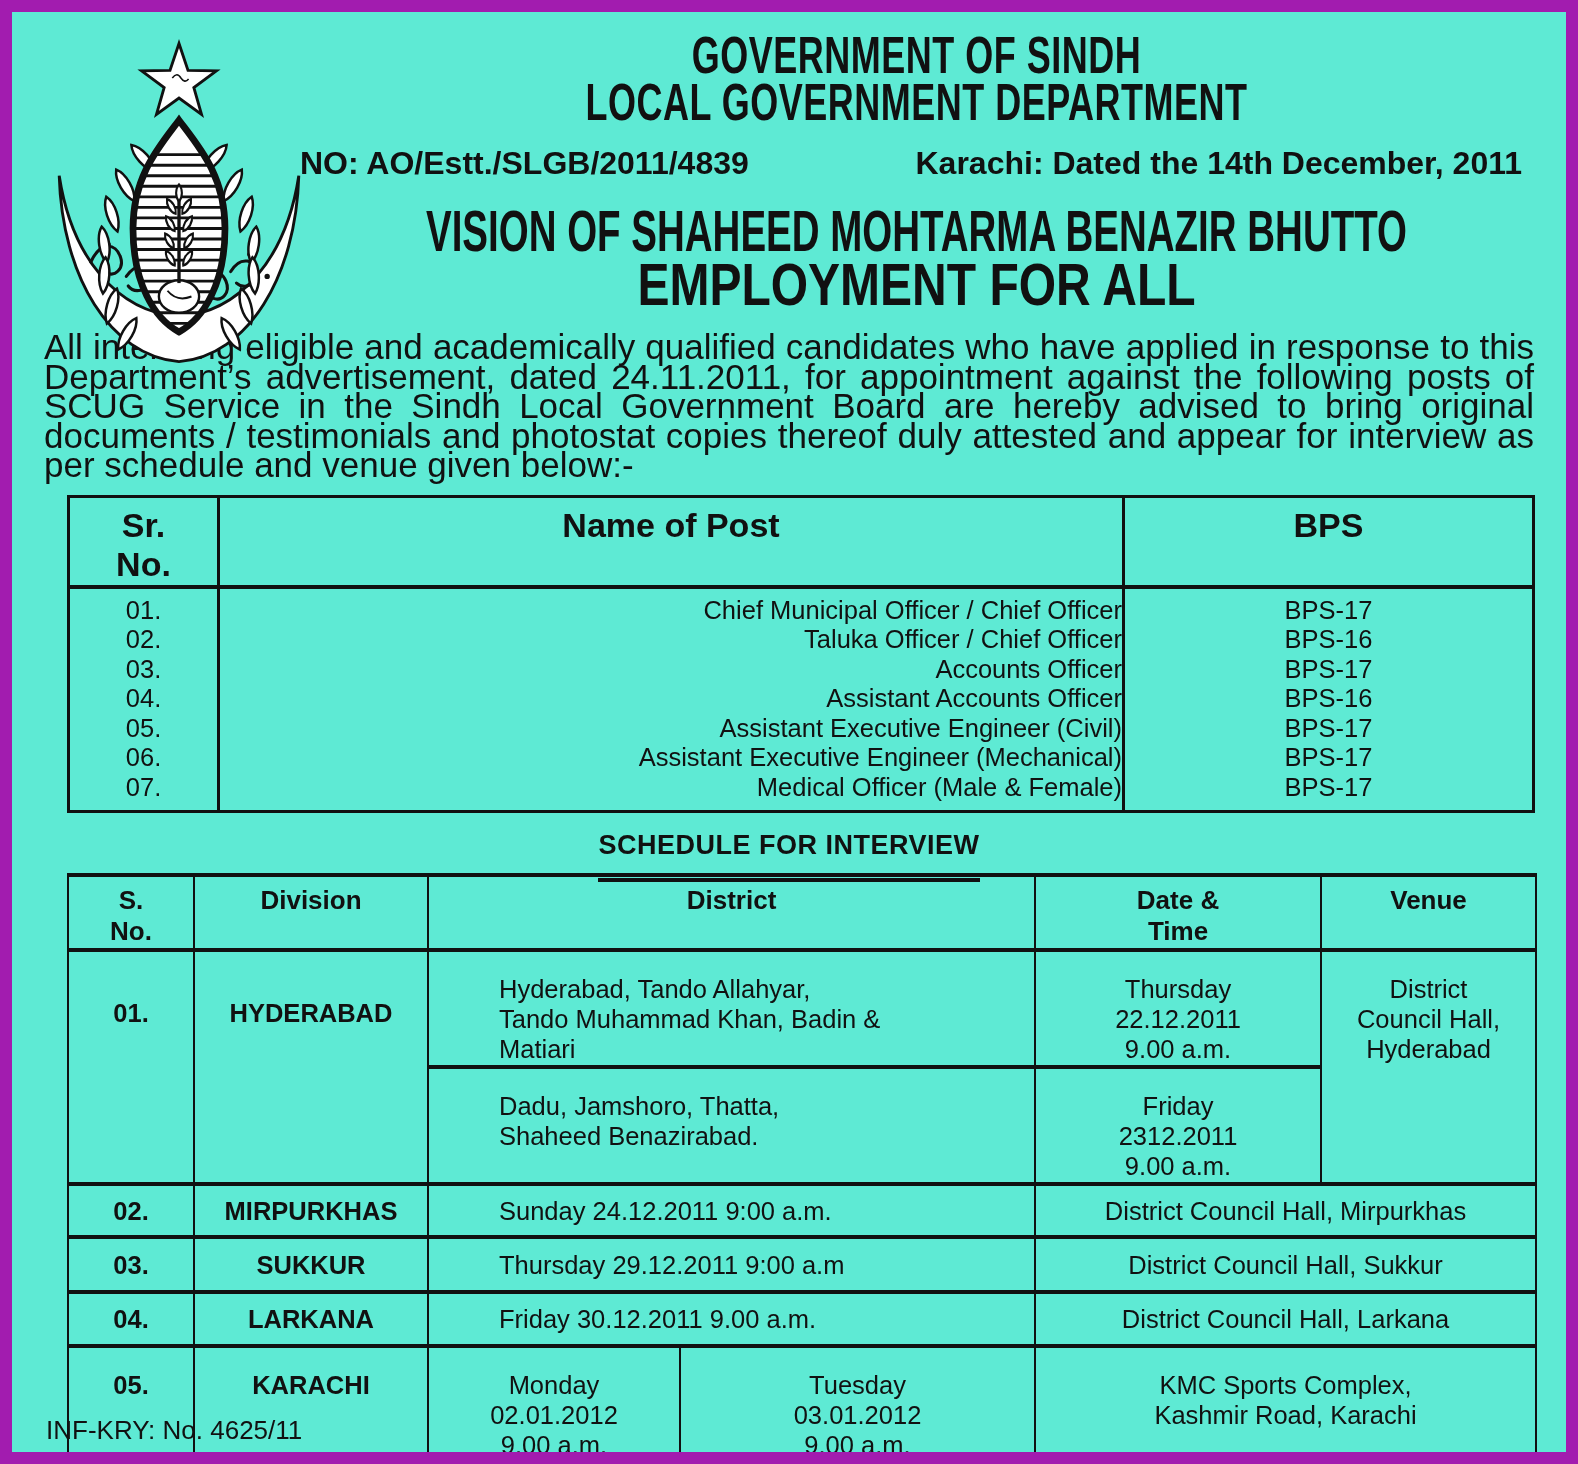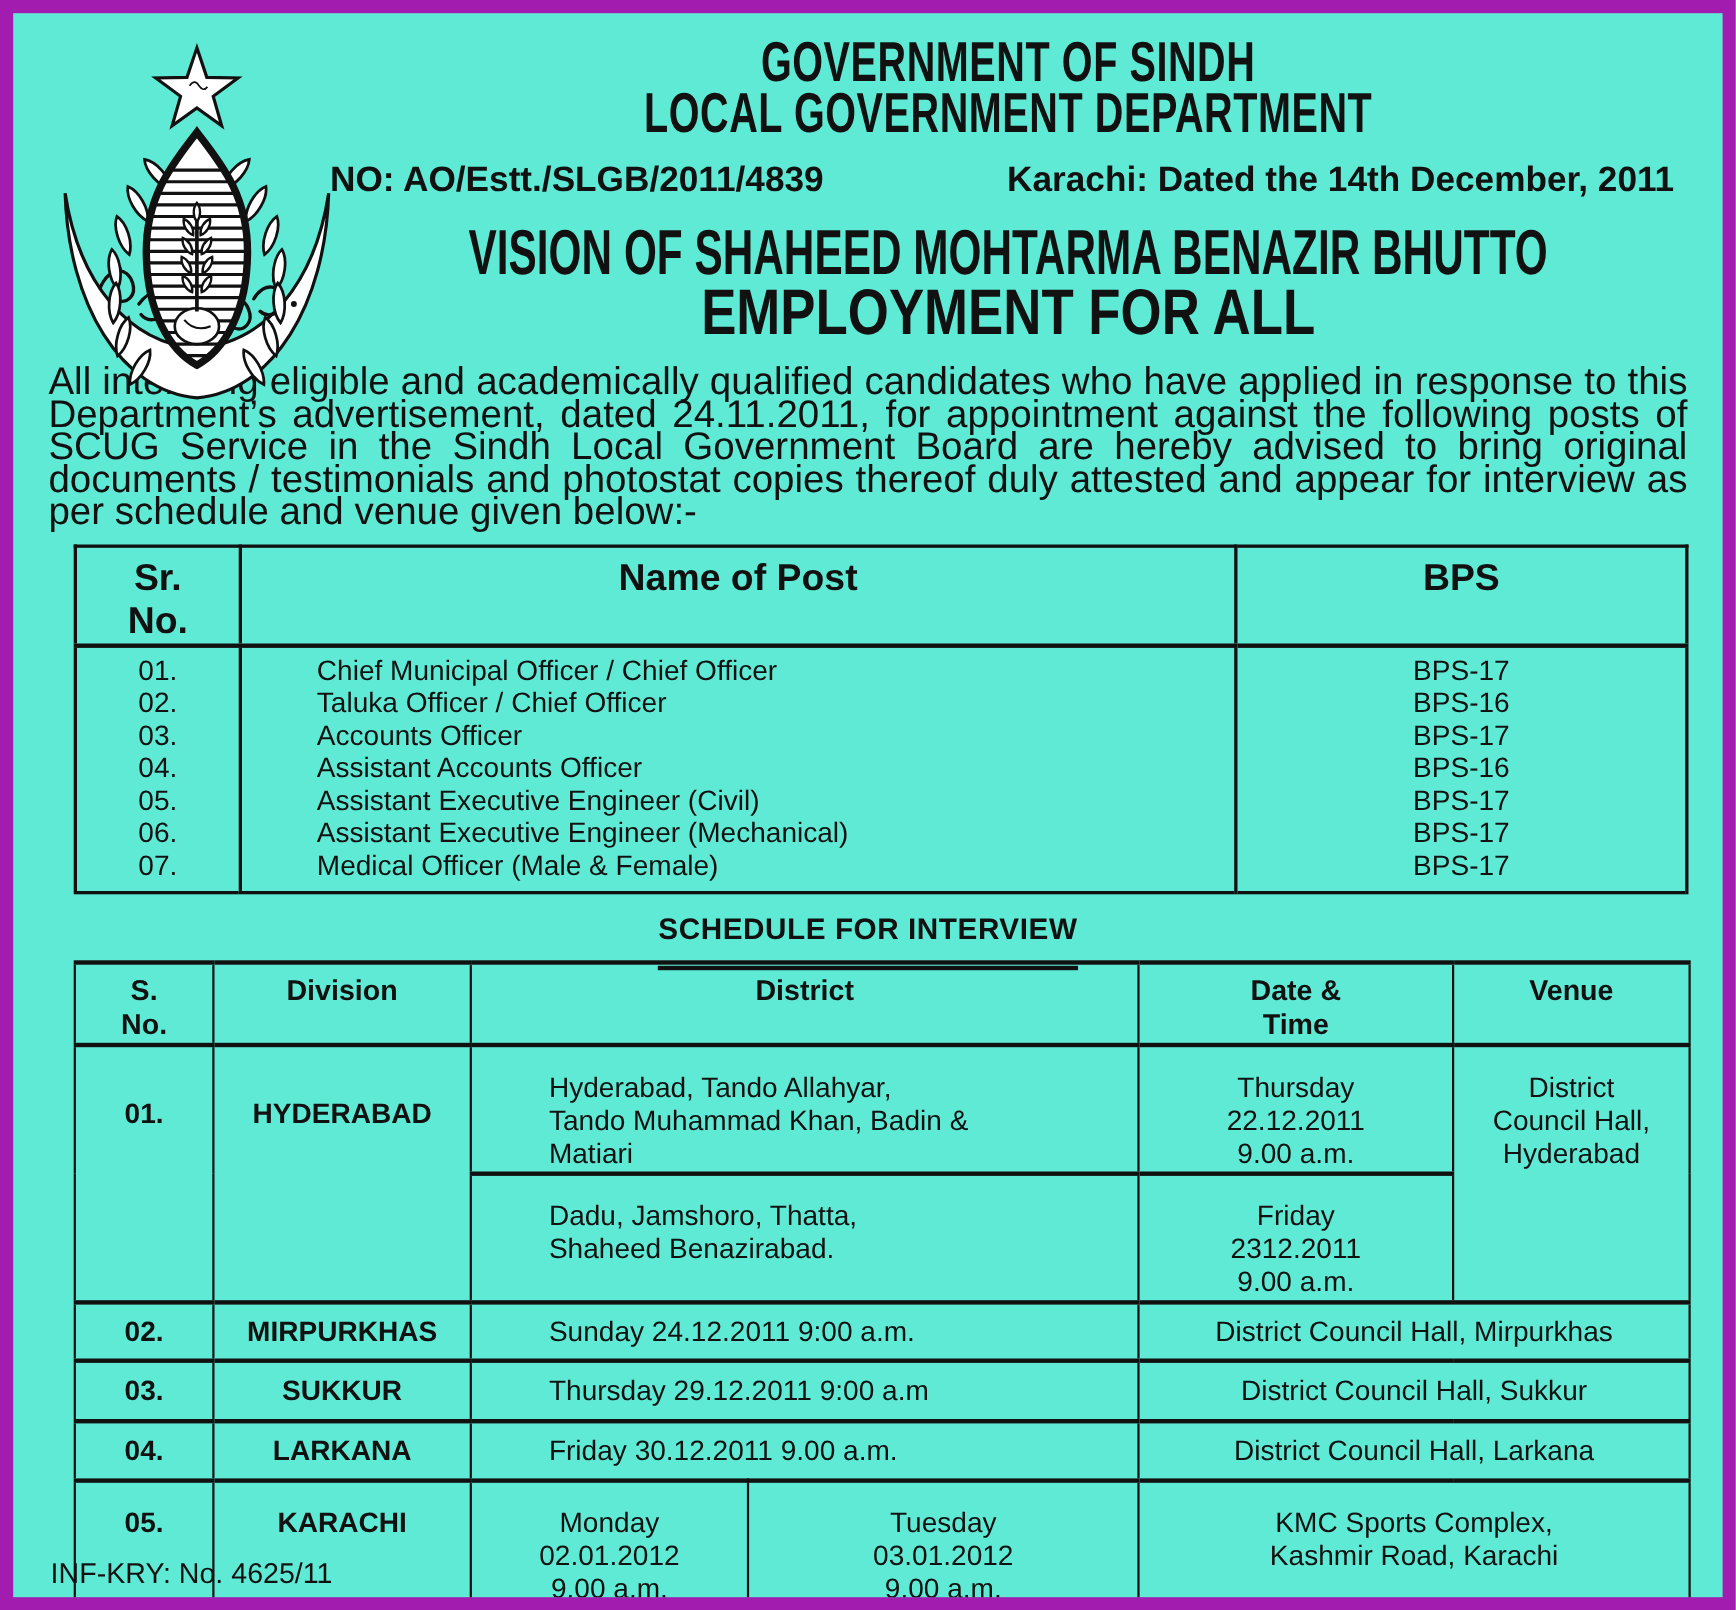--- a/index.html
+++ b/index.html
@@ -57,21 +57,21 @@
   .ml { white-space:pre-line; }
 
   .t1 { margin:15px 0 0 55px; width:1465px; border:3px solid #111; }
   .t1 th { border:3px solid #111; border-bottom:4px solid #111;
            font-weight:bold; vertical-align:top; padding-top:8px;
            font-size:34px; text-align:center; height:66px; }
   .t1 td { border-left:3px solid #111; border-right:3px solid #111;
            vertical-align:top; padding:7px 0 8px 0; }
   .t1 .lines div { line-height:29.5px; }
   .t1 .c-sr   { text-align:center; }
-  .t1 .c-name { text-align:left; padding-left:68px; }
+  .t1 .c-name { text-align:right; padding-left:68px; }
   .t1 .c-bps  { text-align:center; }
 
   .sched-heading { margin-top:17px; text-align:center; }
   .sched-heading span {
     font-weight:bold; font-size:27px; letter-spacing:0.5px;
     border-bottom:4px solid #111; padding-bottom:18px;
   }
 
   .t2 { margin:12px 0 0 55px; width:1468px; }
   .t2 th, .t2 td { border:solid #111; border-width:4px 2px; }

